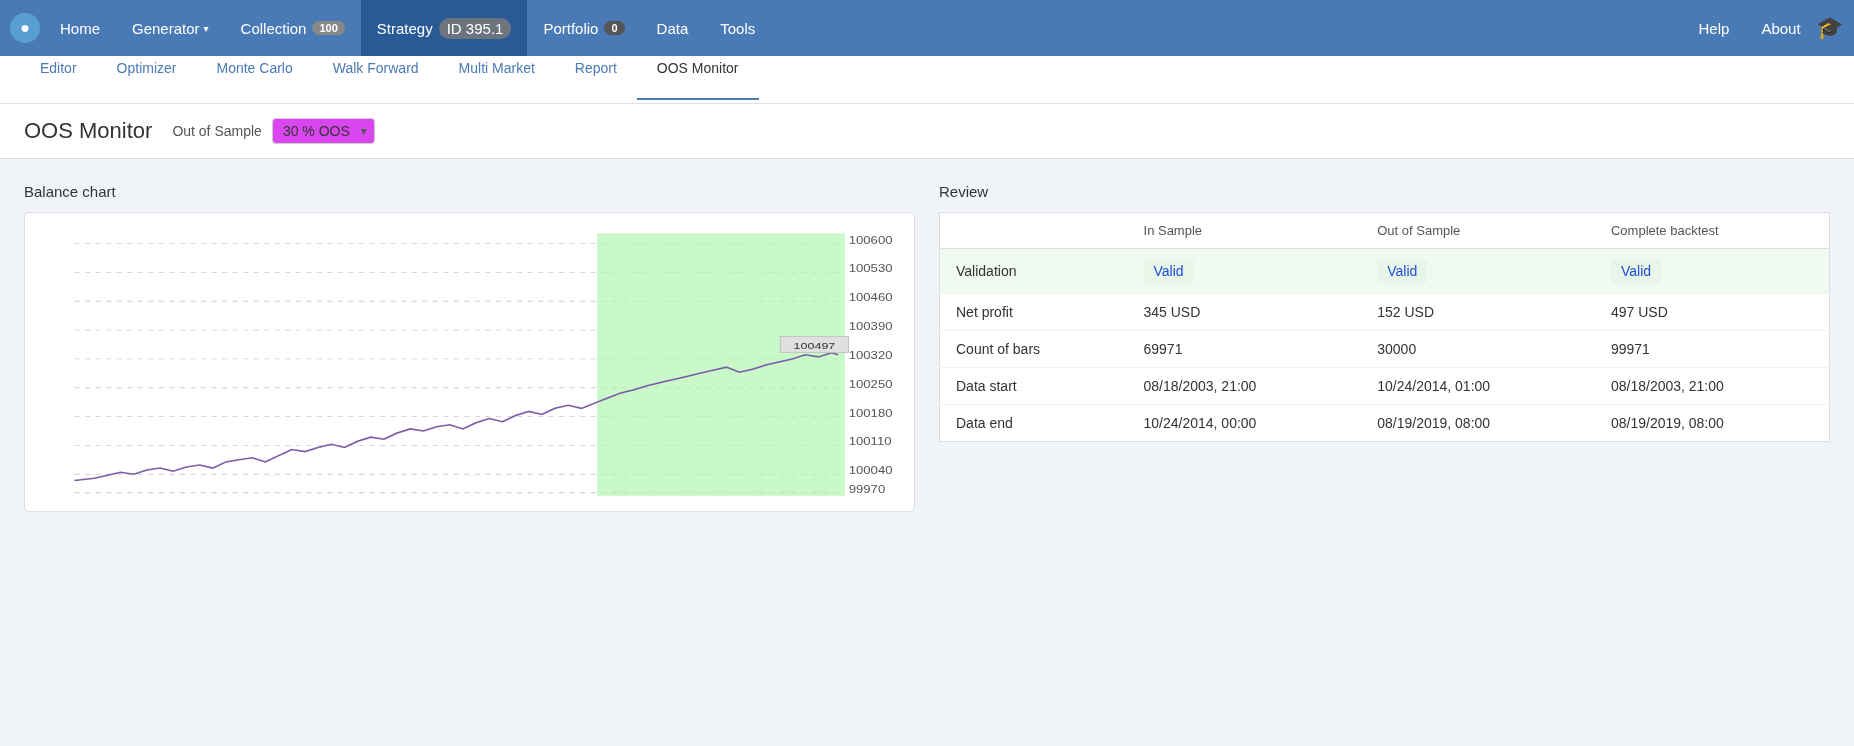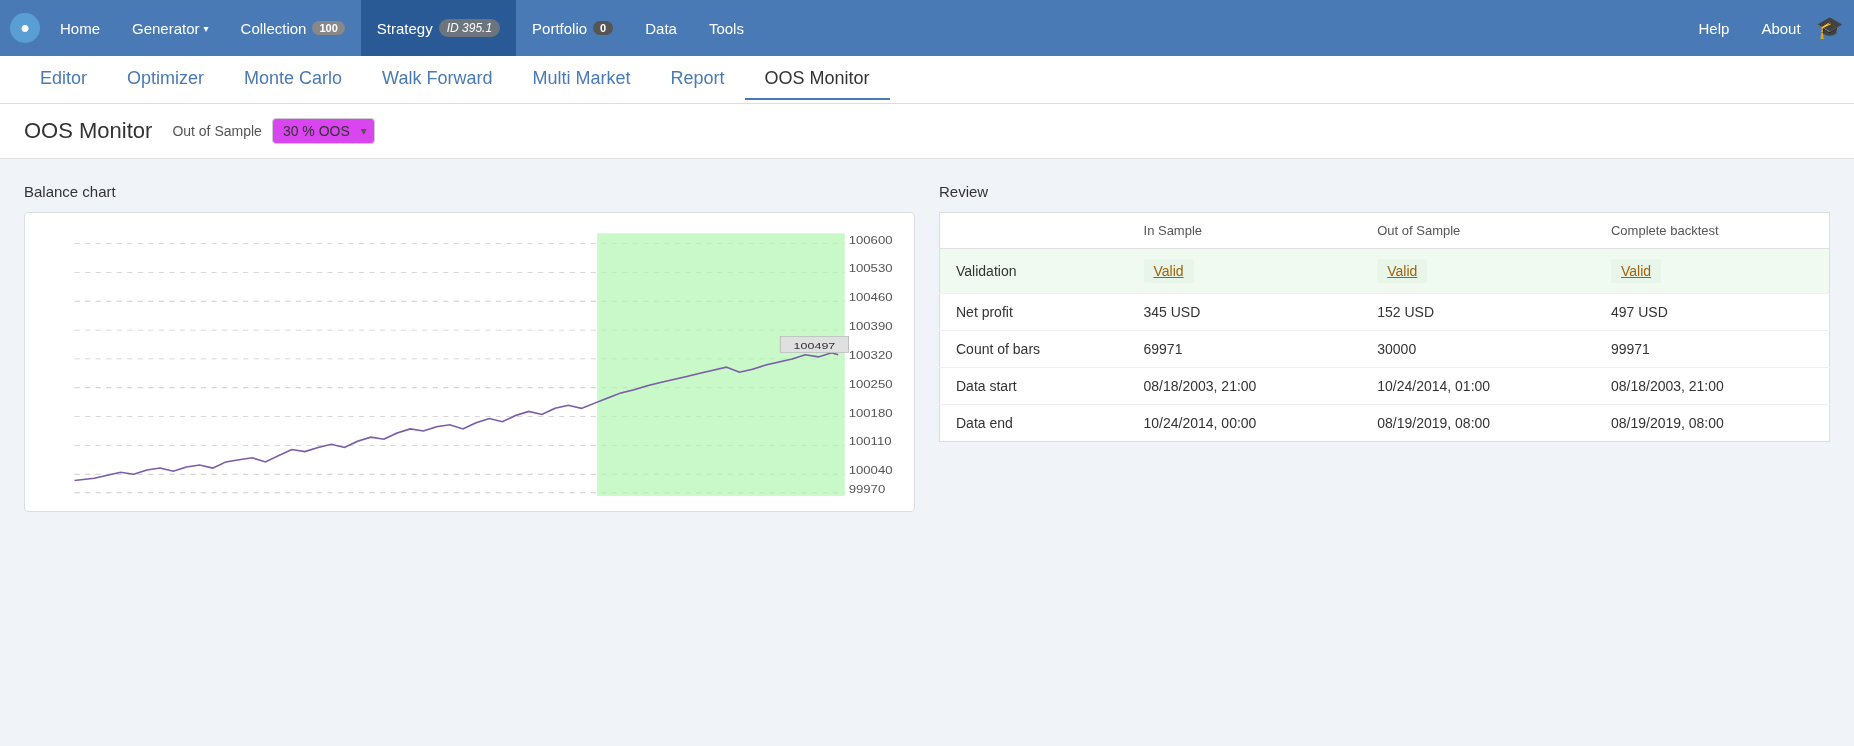--- a/index.html
+++ b/index.html
@@ -33,24 +33,23 @@
       margin-left: 6px;
       font-weight: bold;
     }
     .top-nav-item .badge-dark {
       background: #555;
     }
     .strategy-badge {
       background: #6c757d;
       color: #fff;
       border-radius: 12px;
-      font-size: 12px;
+      font-size: 15px;
       padding: 2px 8px;
       margin-left: 6px;
-      font-style: italic;
     }
     .top-nav-separator { flex: 1; }
     .home-icon {
       width: 30px;
       height: 30px;
       background: #5a9fd4;
       border-radius: 50%;
       display: flex;
       align-items: center;
       justify-content: center;
@@ -68,23 +67,22 @@
       align-items: center;
       padding: 0 20px;
       border-bottom: 1px solid #ddd;
       height: 48px;
     }
     .sub-nav-item {
       color: #4a7ab5;
       padding: 0 20px;
       height: 40px;
       display: flex;
-      align-items: center;
       cursor: pointer;
-      font-size: 18px;
+      font-size: 14px;
       border-bottom: 2px solid transparent;
     }
     .sub-nav-item.active {
       color: #333;
       border-bottom: 2px solid #4a7ab5;
     }
 
     
     .page-header {
       background: #fff;
@@ -179,25 +177,24 @@
     }
     .review-table td {
       padding: 10px 16px;
       font-size: 14px;
       color: #333;
       border-bottom: 1px solid #f0f0f0;
     }
     .review-table tr:last-child td { border-bottom: none; }
     .valid-cell {
       background: #e8f5e9;
-      color: #a16207;
+      color: #1d4ed8;
       border-radius: 3px;
       padding: 4px 10px;
       display: inline-block;
-      text-decoration: underline;
     }
     .row-label { color: #333; font-weight: 400; }
   </style>
 </head>
 <body>
 
 <nav class="top-nav">
   <div class="home-icon">●</div>
   <div class="top-nav-item">
     <span>Home</span>

